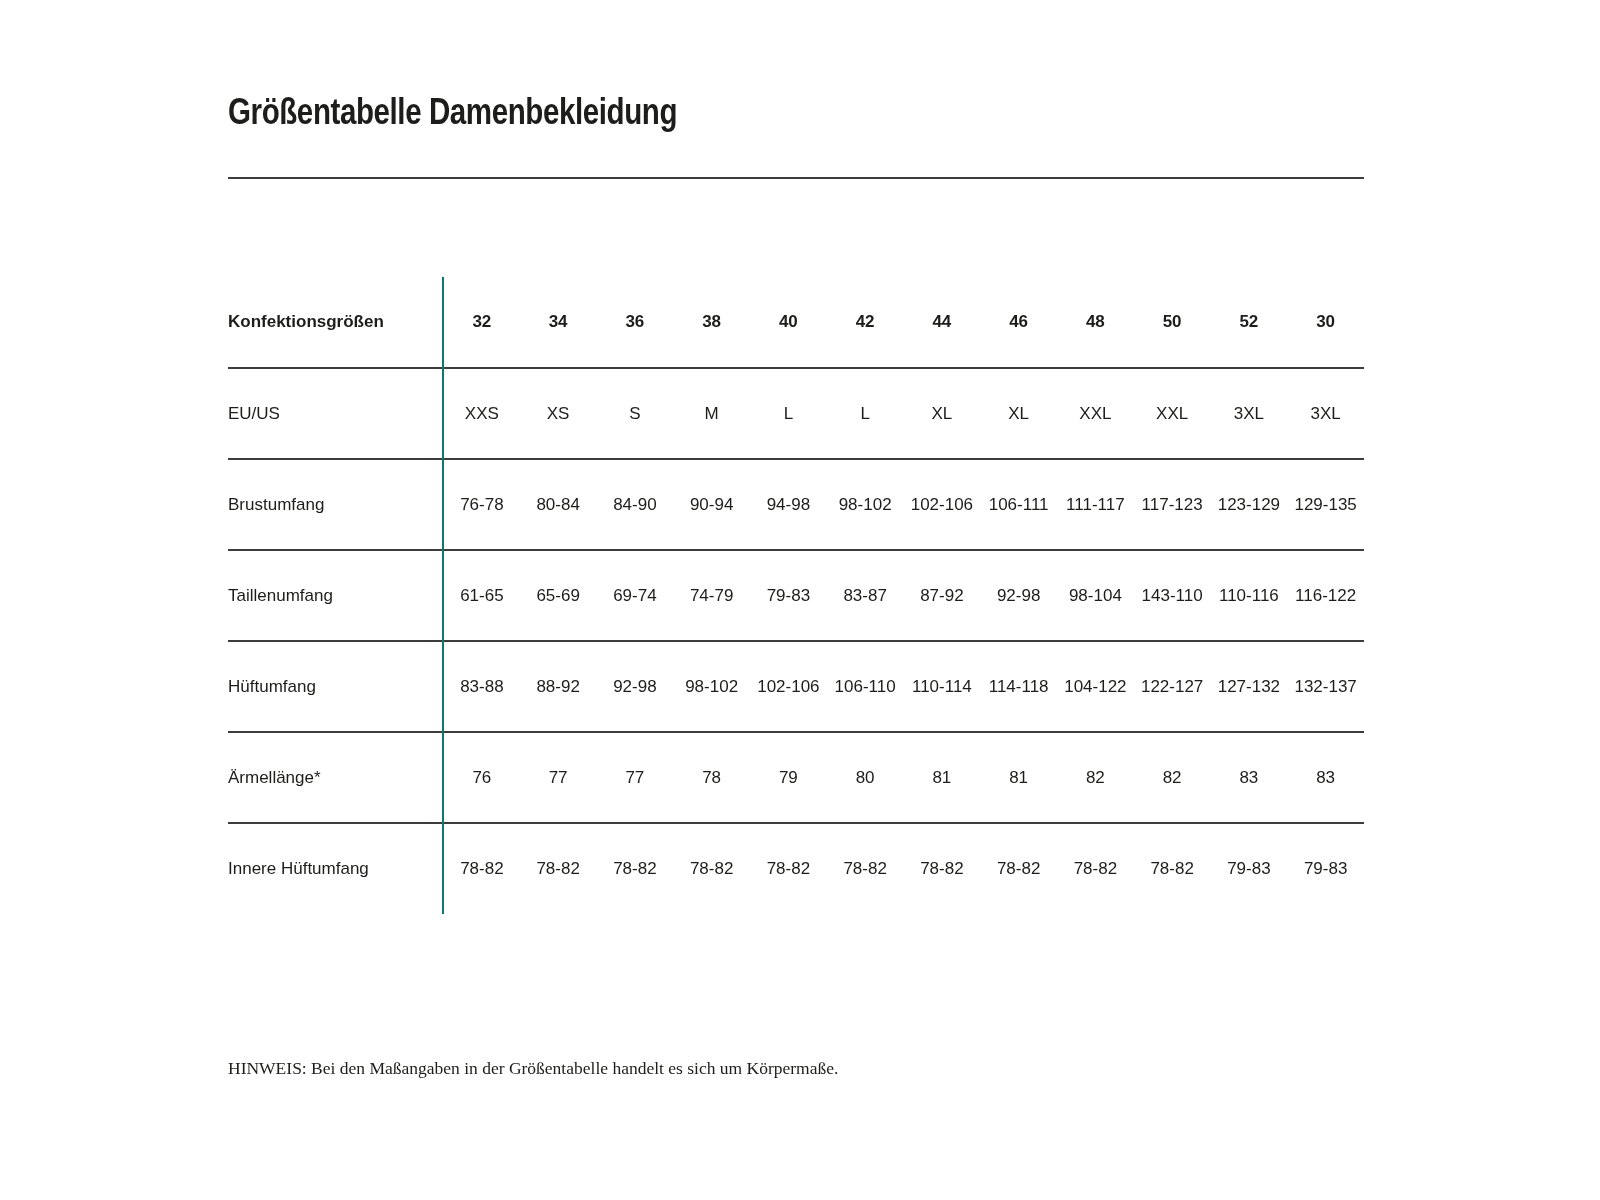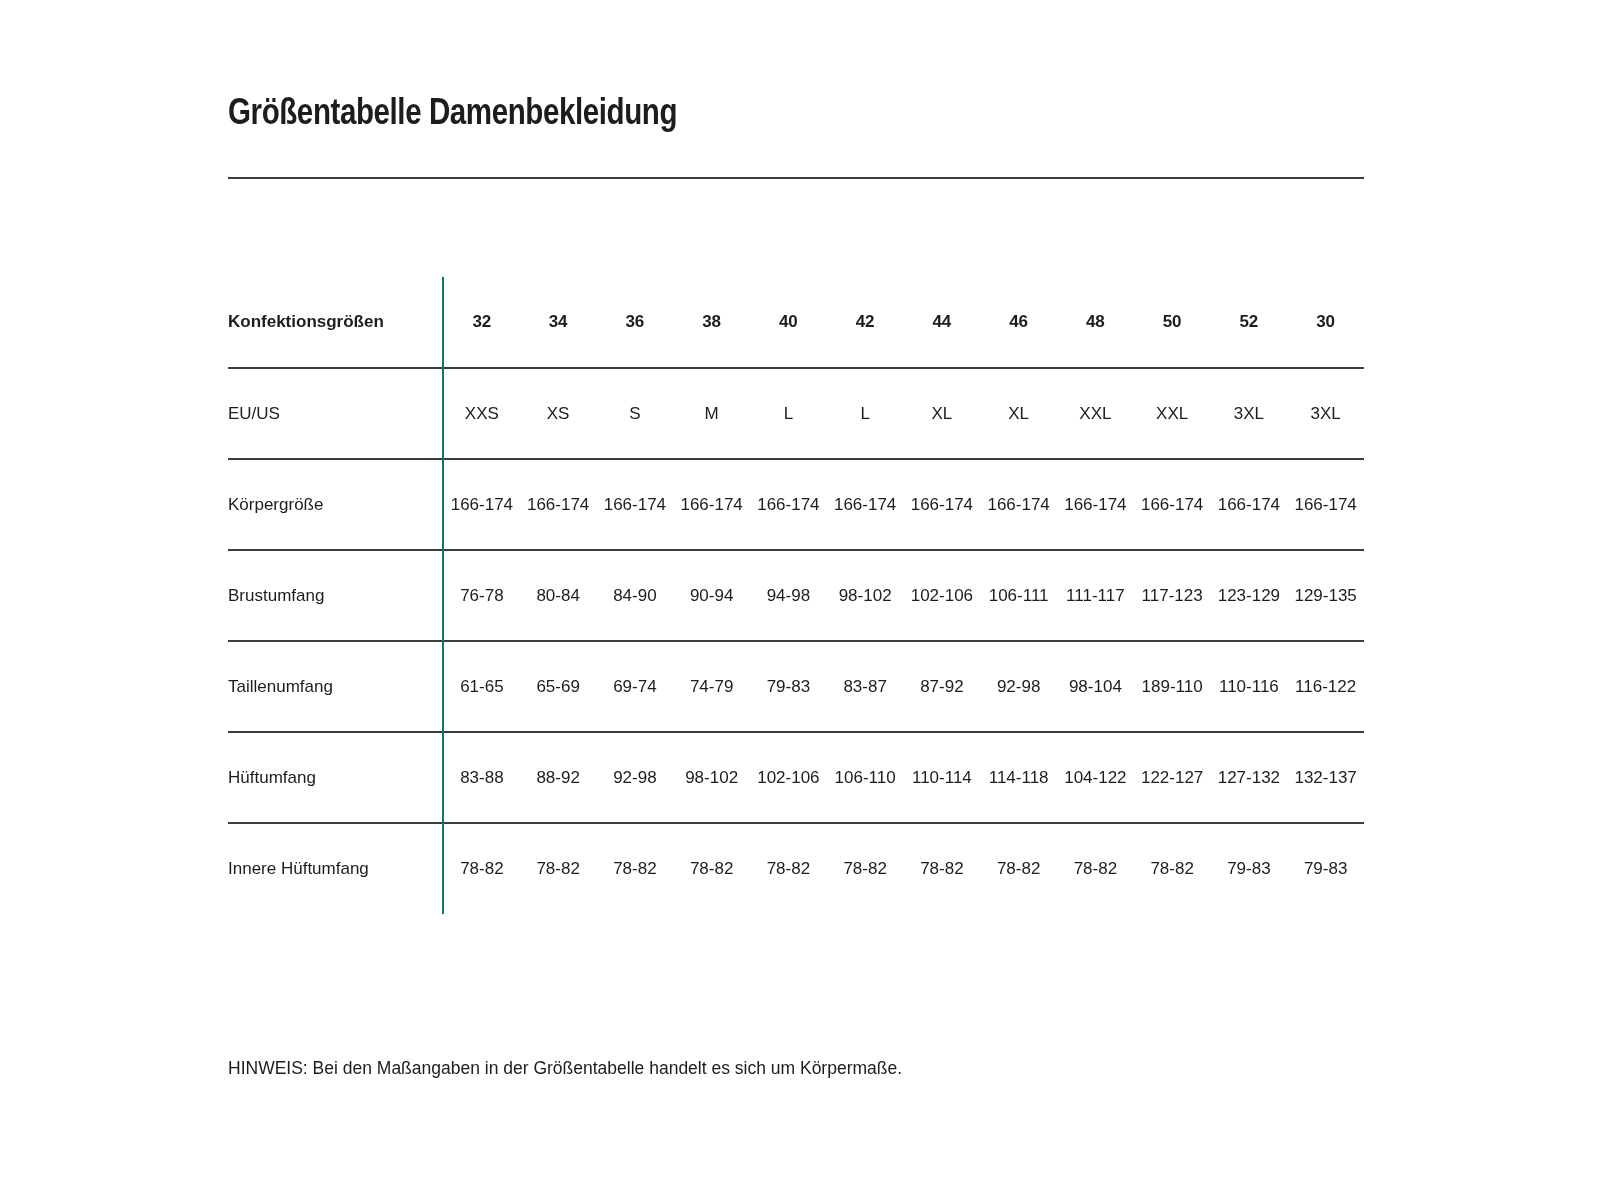--- a/index.html
+++ b/index.html
@@ -57,20 +57,21 @@
   td.val {
     text-align: center;
   }
   .bold { font-weight: 700; }
   .footnote {
     position: absolute;
     left: 228px; top: 1058px;
     font-size: 17.5px;
     color: #1d1d1b;
     white-space: nowrap;
+    font-family: Liberation Serif, serif;
   }
 </style>
 </head>
 <body>
 
 <h1 class="page-title">Größentabelle Damenbekleidung</h1>
 
 <div class="title-rule"></div>
 
 <table class="size-table">
@@ -114,35 +115,20 @@
         <td class="val">L</td>
         <td class="val">L</td>
         <td class="val">XL</td>
         <td class="val">XL</td>
         <td class="val">XXL</td>
         <td class="val">XXL</td>
         <td class="val">3XL</td>
         <td class="val">3XL</td>
       </tr>
       <tr>
-        <td class="label">Körpergröße</td>
-        <td class="val">166-174</td>
-        <td class="val">166-174</td>
-        <td class="val">166-174</td>
-        <td class="val">166-174</td>
-        <td class="val">166-174</td>
-        <td class="val">166-174</td>
-        <td class="val">166-174</td>
-        <td class="val">166-174</td>
-        <td class="val">166-174</td>
-        <td class="val">166-174</td>
-        <td class="val">166-174</td>
-        <td class="val">166-174</td>
-      </tr>
-      <tr>
         <td class="label">Brustumfang</td>
         <td class="val">76-78</td>
         <td class="val">80-84</td>
         <td class="val">84-90</td>
         <td class="val">90-94</td>
         <td class="val">94-98</td>
         <td class="val">98-102</td>
         <td class="val">102-106</td>
         <td class="val">106-111</td>
         <td class="val">111-117</td>
@@ -154,40 +140,55 @@
         <td class="label">Taillenumfang</td>
         <td class="val">61-65</td>
         <td class="val">65-69</td>
         <td class="val">69-74</td>
         <td class="val">74-79</td>
         <td class="val">79-83</td>
         <td class="val">83-87</td>
         <td class="val">87-92</td>
         <td class="val">92-98</td>
         <td class="val">98-104</td>
-        <td class="val">189-110</td>
+        <td class="val">143-110</td>
         <td class="val">110-116</td>
         <td class="val">116-122</td>
       </tr>
       <tr>
         <td class="label">Hüftumfang</td>
         <td class="val">83-88</td>
         <td class="val">88-92</td>
         <td class="val">92-98</td>
         <td class="val">98-102</td>
         <td class="val">102-106</td>
         <td class="val">106-110</td>
         <td class="val">110-114</td>
         <td class="val">114-118</td>
         <td class="val">104-122</td>
         <td class="val">122-127</td>
         <td class="val">127-132</td>
         <td class="val">132-137</td>
       </tr>
       <tr>
+        <td class="label">Ärmellänge*</td>
+        <td class="val">76</td>
+        <td class="val">77</td>
+        <td class="val">77</td>
+        <td class="val">78</td>
+        <td class="val">79</td>
+        <td class="val">80</td>
+        <td class="val">81</td>
+        <td class="val">81</td>
+        <td class="val">82</td>
+        <td class="val">82</td>
+        <td class="val">83</td>
+        <td class="val">83</td>
+      </tr>
+      <tr>
         <td class="label">Innere Hüftumfang</td>
         <td class="val">78-82</td>
         <td class="val">78-82</td>
         <td class="val">78-82</td>
         <td class="val">78-82</td>
         <td class="val">78-82</td>
         <td class="val">78-82</td>
         <td class="val">78-82</td>
         <td class="val">78-82</td>
         <td class="val">78-82</td>

